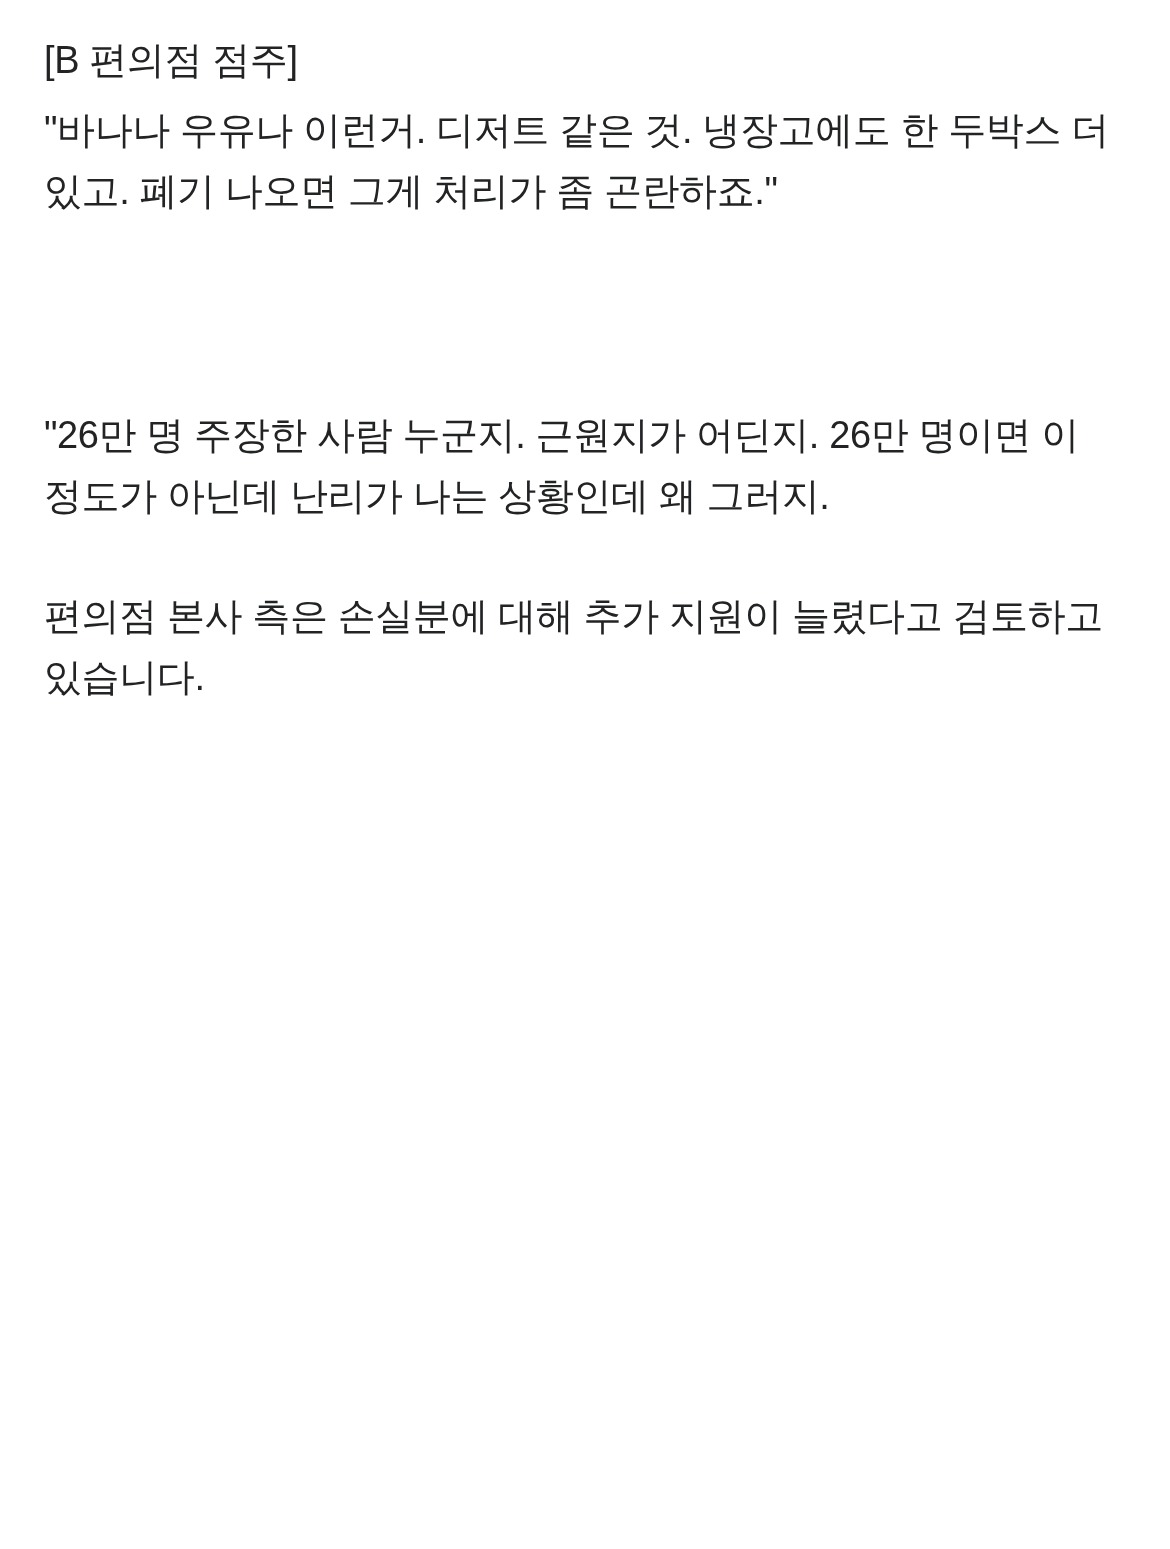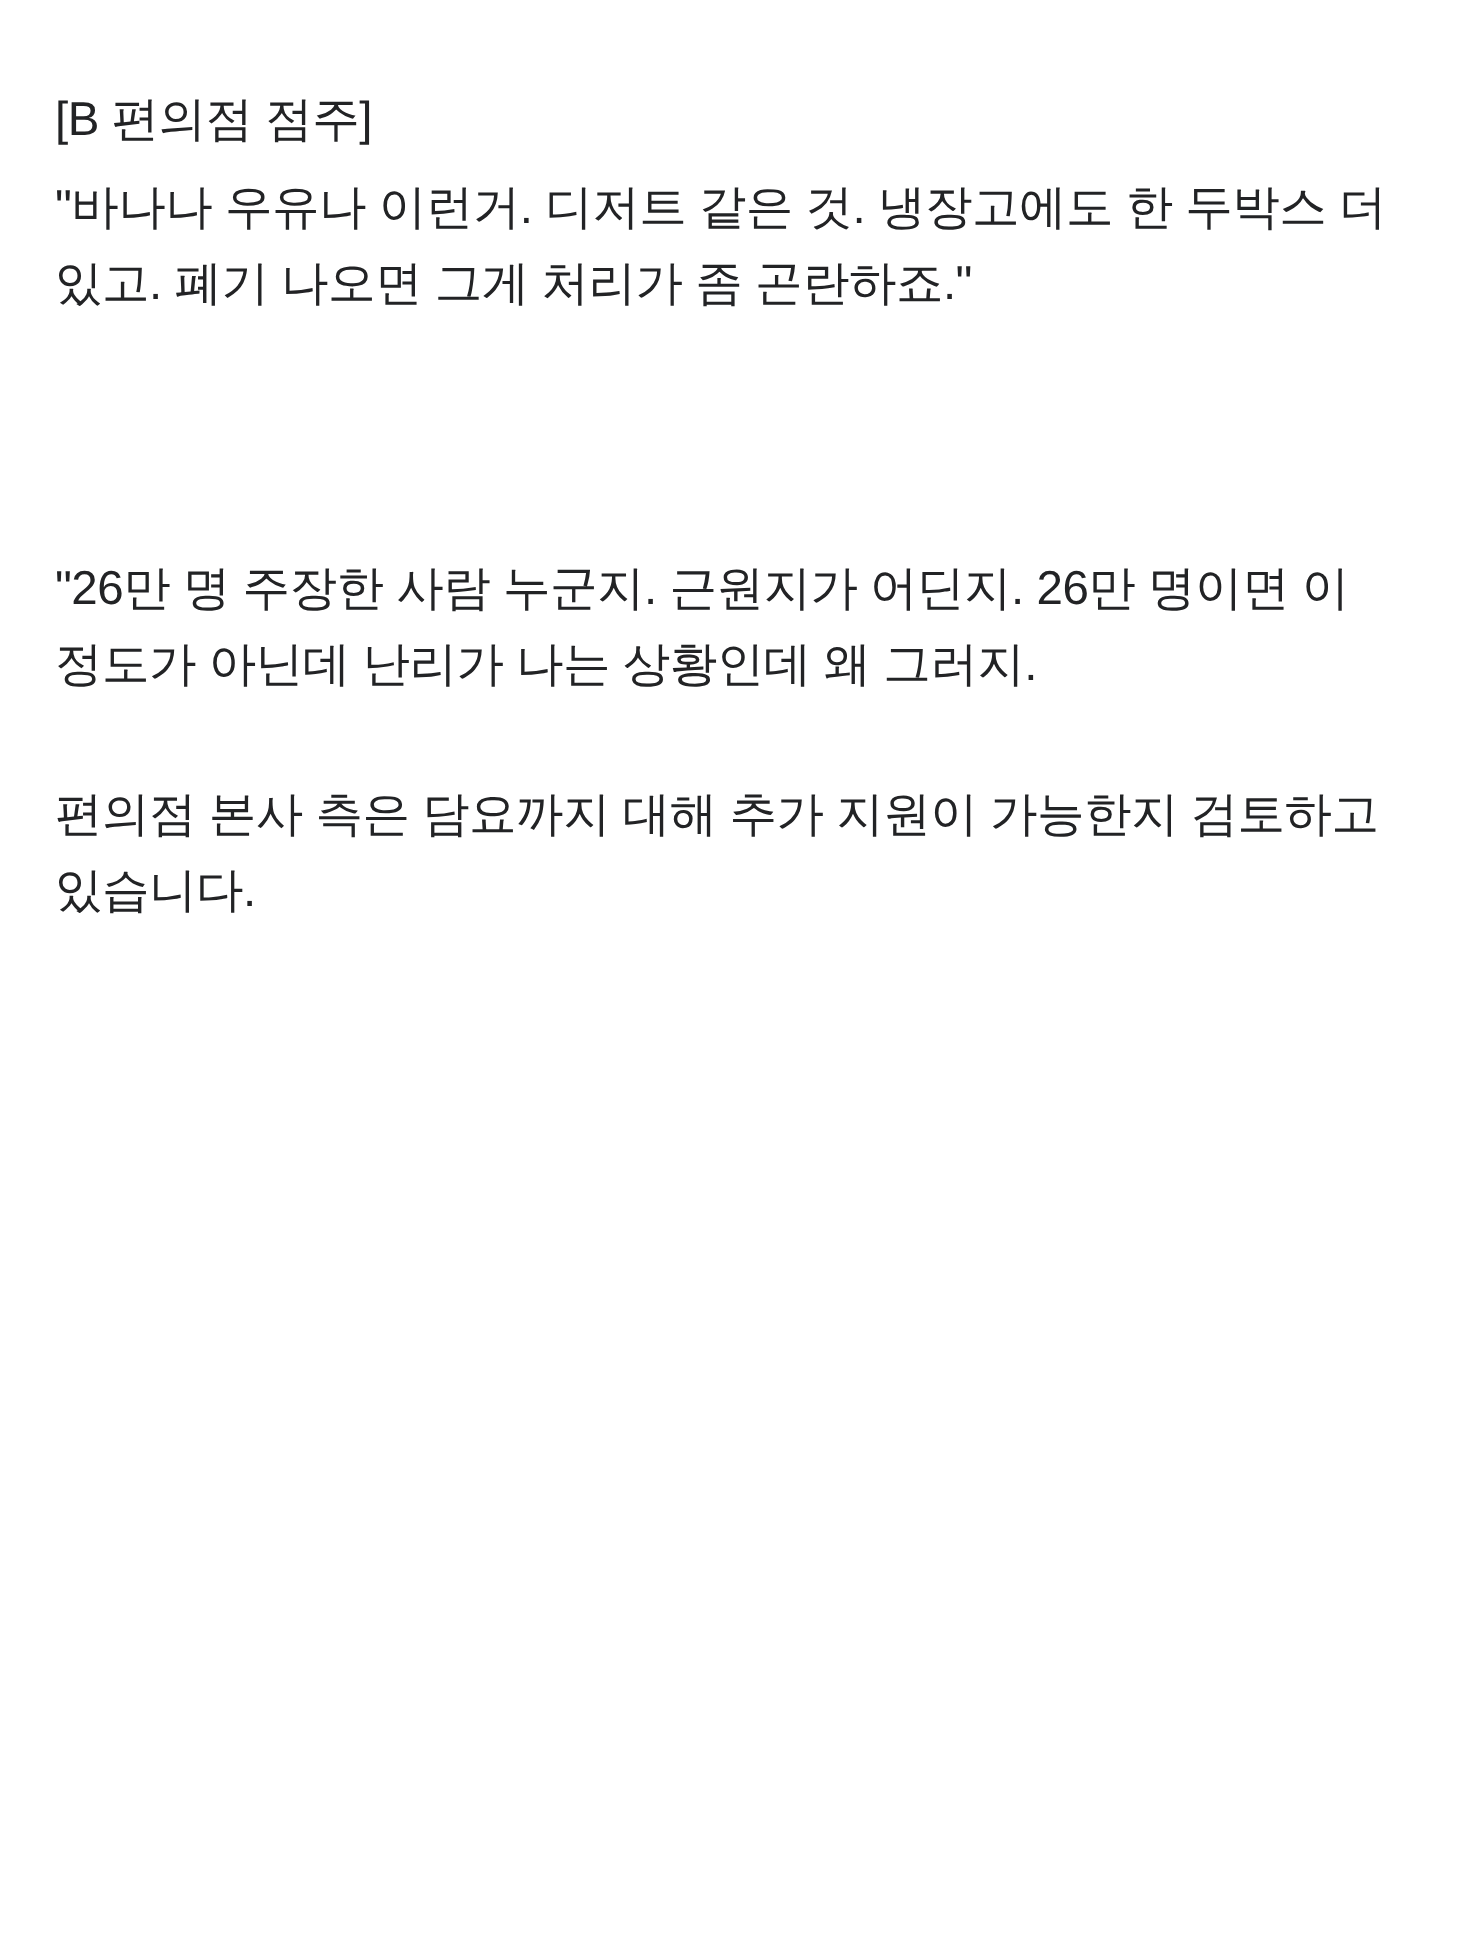--- a/index.html
+++ b/index.html
@@ -9,21 +9,20 @@
   }
   body {
     width: 1170px;
     min-height: 1549px;
     font-family: "Liberation Sans", "DejaVu Sans", sans-serif;
     color: #1c1c1e;
   }
   .article {
     padding: 30px 20px 20px 44px;
     box-sizing: border-box;
-    margin-top: 36px;
   }
   .para {
     font-size: 38px;
     line-height: 1.62;
     letter-spacing: -0.4px;
     color: #222325;
     margin: 0;
     white-space: pre-wrap;
     word-break: keep-all;
   }
@@ -49,15 +48,15 @@
   <div class="gap"></div>
 
 
   <div class="gap"></div>
 
   <div class="gap-small"></div>
   <p class="para">"26만 명 주장한 사람 누군지. 근원지가 어딘지. 26만 명이면 이 정도가 아닌데 난리가 나는 상황인데 왜 그러지.</p>
 
   <div class="gap"></div>
 
-  <p class="para">편의점 본사 측은 담요까지 대해 추가 지원이 가능한지 검토하고 있습니다.</p>
+  <p class="para">편의점 본사 측은 손실분에 대해 추가 지원이 늘렸다고 검토하고 있습니다.</p>
 
 </div>
 
 </body></html>

